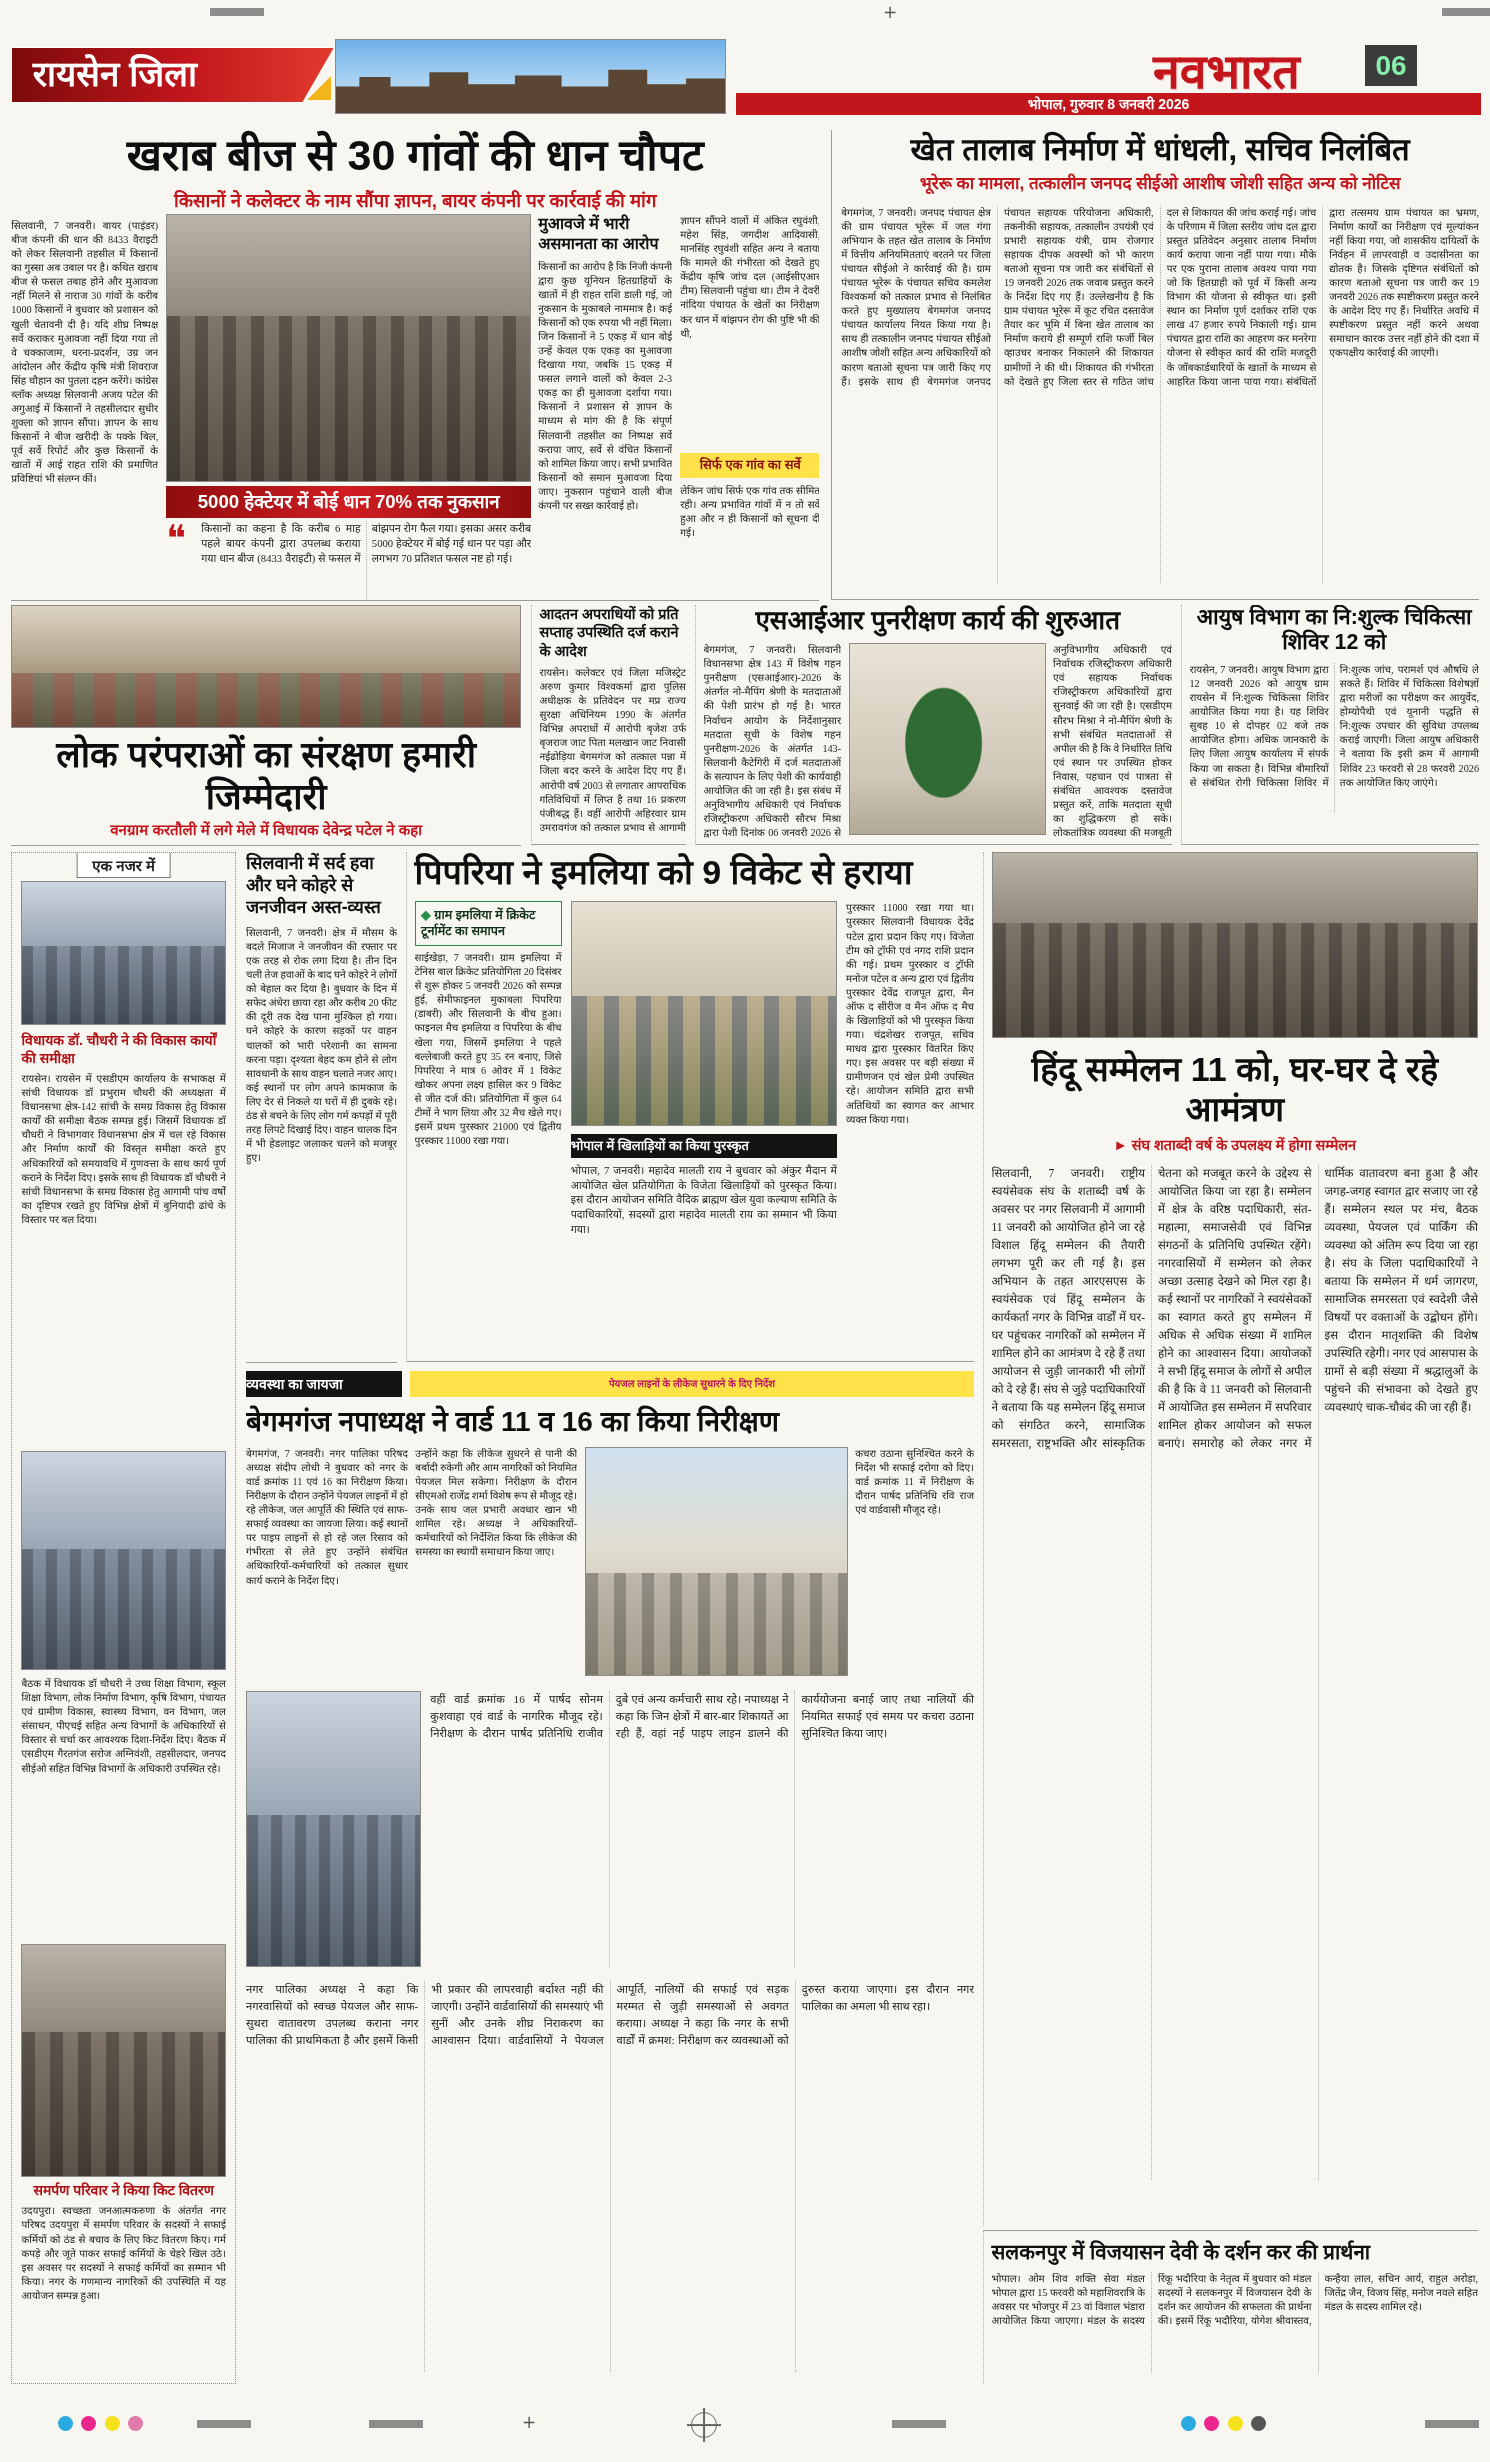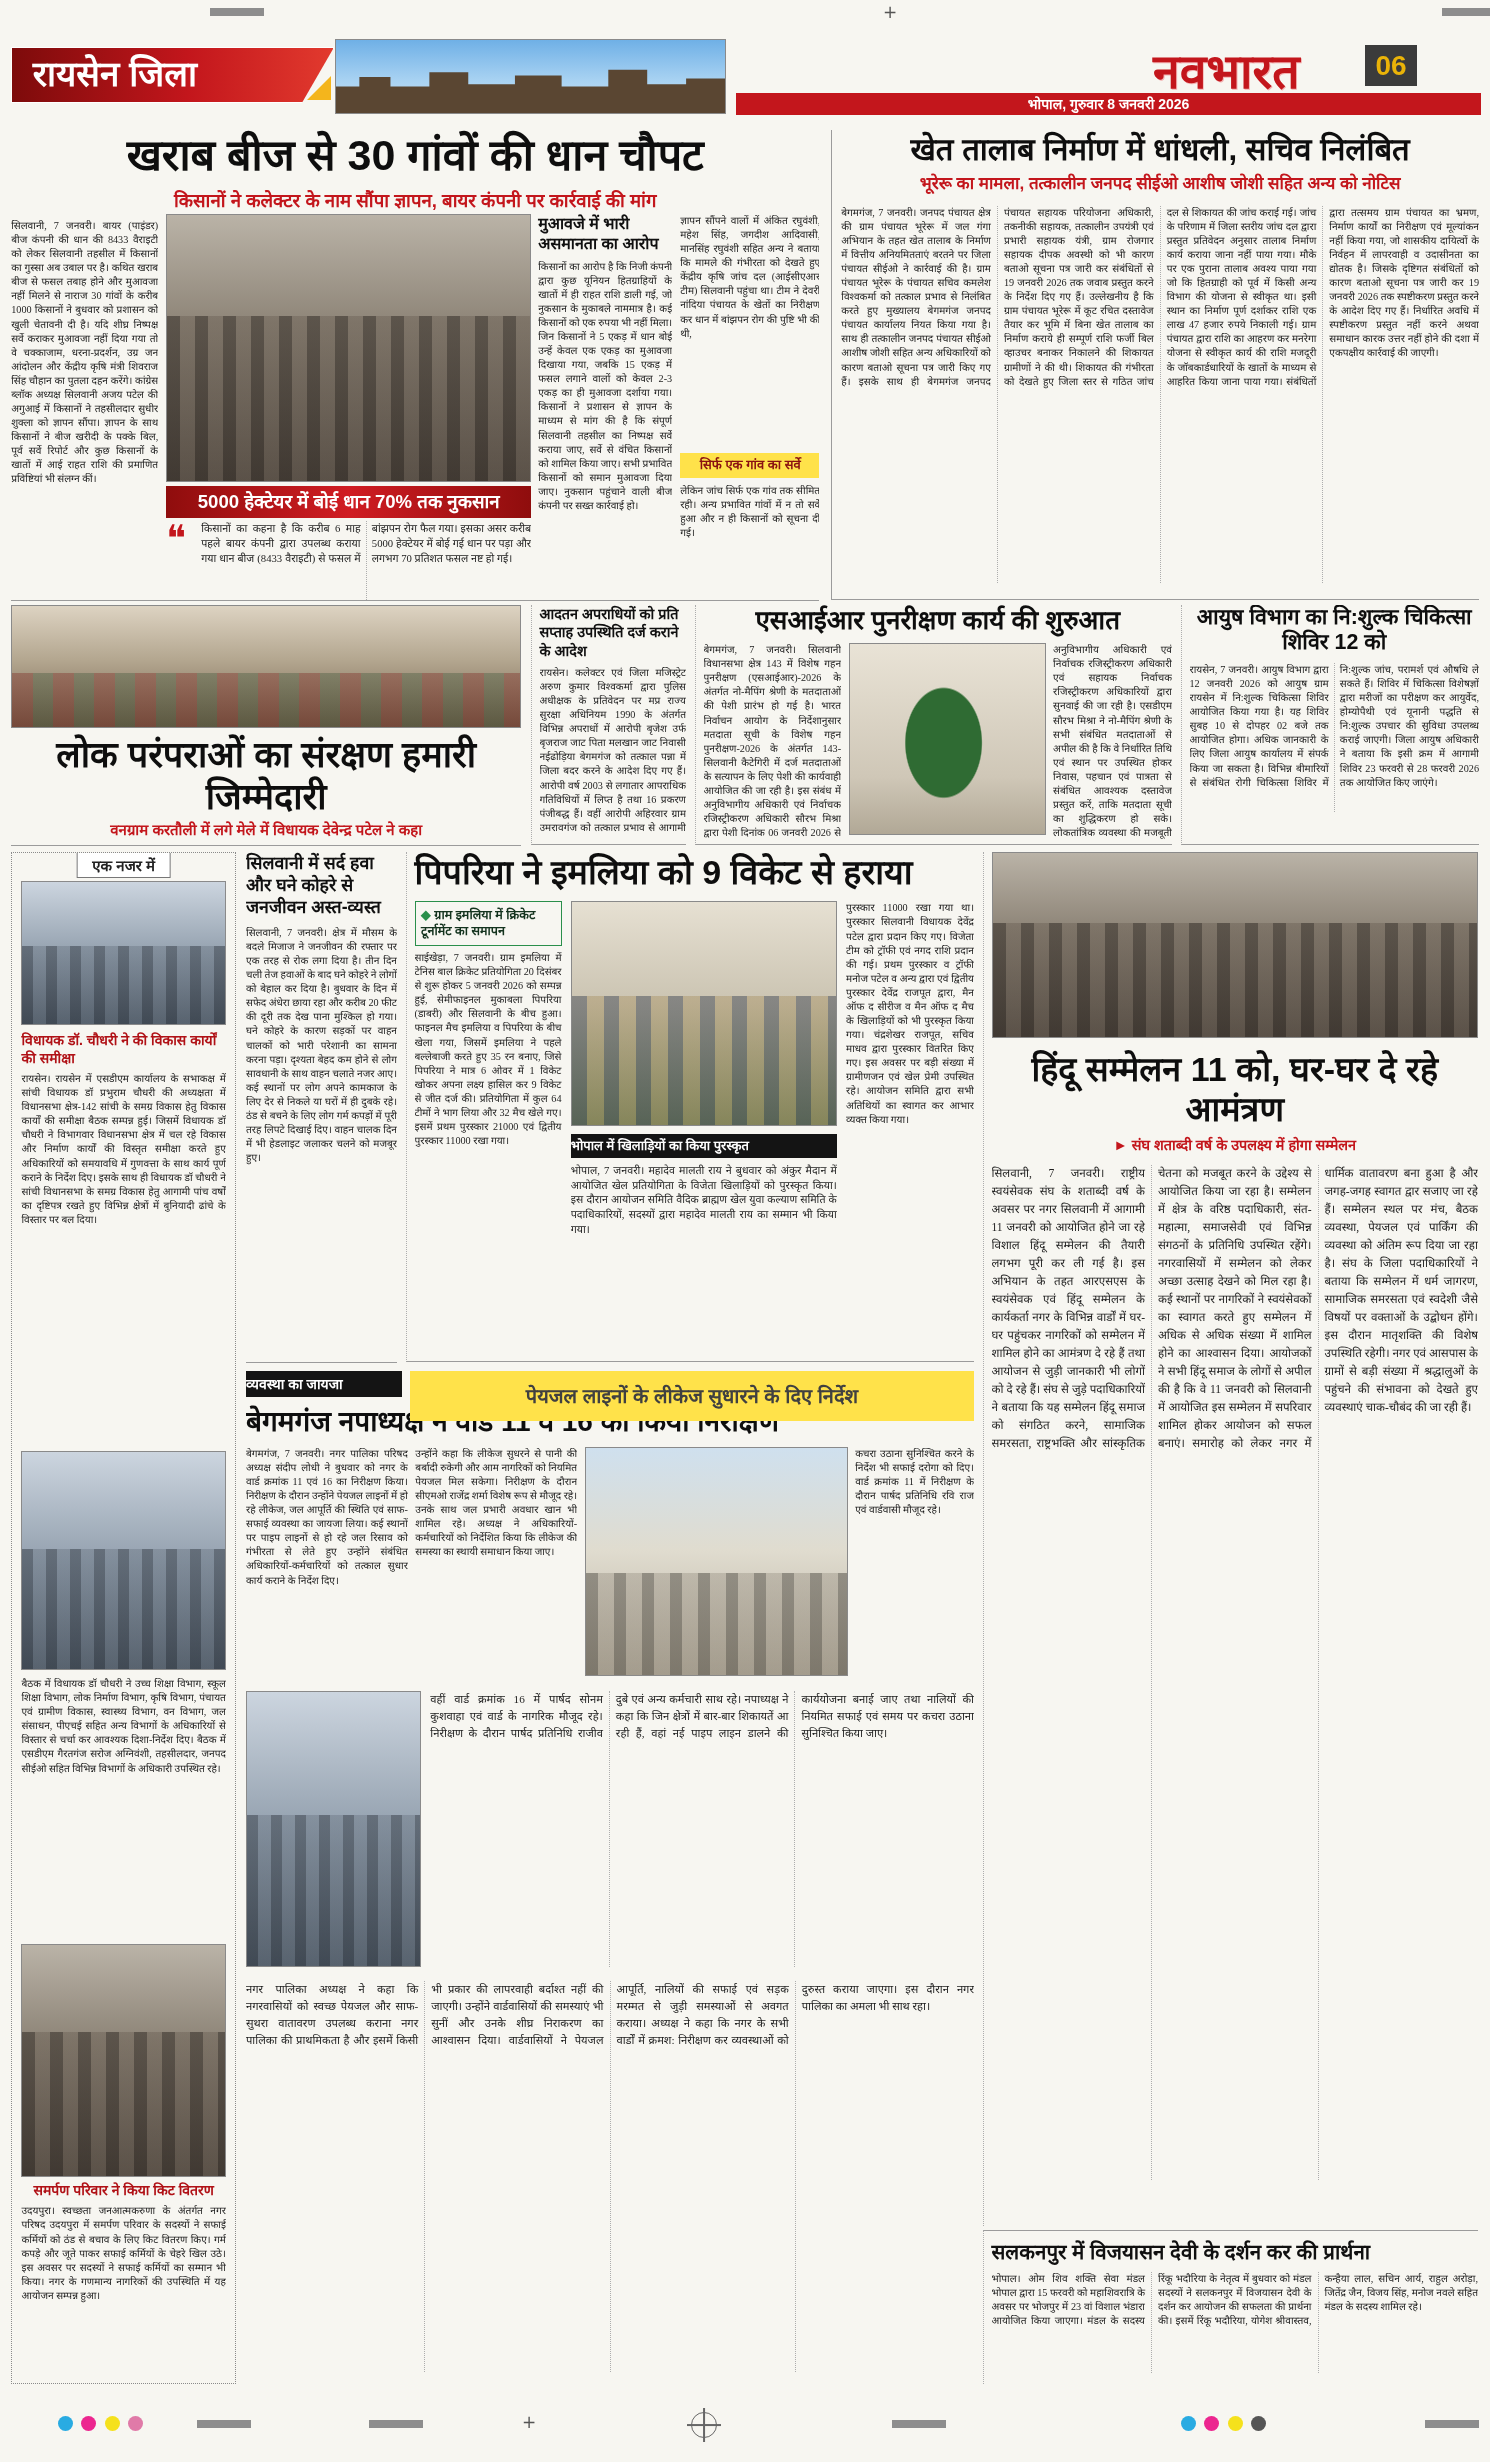--- a/index.html
+++ b/index.html
@@ -64,21 +64,21 @@
     </div>
     <div style="position:absolute;left:307px;top:76px;width:0;height:0;border-left:24px solid transparent;
                 border-bottom:24px solid #f4b51c;"></div>
     <div class="photo" style="position:absolute;left:335px;top:39px;width:391px;height:75px;
                 background:linear-gradient(180deg,#6fb0e6 0%,#a8d2f2 55%,#cfe6f7 100%);">
       <div style="position:absolute;left:0;right:0;bottom:0;height:48px;background:#5a4632;
                   clip-path:polygon(0 100%,0 45%,6% 45%,6% 25%,14% 25%,14% 45%,24% 45%,24% 15%,34% 15%,34% 40%,46% 40%,46% 22%,58% 22%,58% 45%,70% 45%,70% 10%,80% 10%,80% 40%,90% 40%,90% 28%,100% 28%,100% 100%);"></div>
     </div>
     <div style="position:absolute;left:1153px;top:37px;font-family:'Liberation Sans',sans-serif;
                 font-weight:700;font-size:48px;color:#c3161c;text-shadow:0.9px 0.9px 0 #f3b2b2;">नवभारत</div>
-    <div style="position:absolute;left:1365px;top:45px;width:52px;height:41px;background:#3b3b3b;color:#eab308;
+    <div style="position:absolute;left:1365px;top:45px;width:52px;height:41px;background:#3b3b3b;color:#86efac;
                 font-family:'Liberation Sans',sans-serif;font-weight:700;font-size:28px;text-align:center;line-height:41px;">06</div>
     <div style="position:absolute;left:736px;top:93px;width:745px;height:22.4px;background:#c3161c;">
       <span style="display:block;color:#fff;font-family:'Liberation Sans',sans-serif;font-weight:700;
                    font-size:14px;text-align:center;line-height:22.4px;">भोपाल, गुरुवार 8 जनवरी 2026</span>
     </div>
   </header>
 
   <section class="sec rule-b" style="left:11.2px;top:130px;width:808px;height:470px;">
     <h1 class="headline" style="margin:0;font-size:43px;">खराब बीज से 30 गांवों की धान चौपट</h1>
     <div class="subhead" style="position:absolute;left:0;right:0;top:60px;font-size:18.6px;">किसानों ने कलेक्टर के नाम सौंपा ज्ञापन, बायर कंपनी पर कार्रवाई की मांग</div>
@@ -177,21 +177,21 @@
     <div class="subhead" style="font-size:14.4px;margin-top:7.5px;">
       <span>►</span>
       <span>संघ शताब्दी वर्ष के उपलक्ष्य में होगा सम्मेलन</span>
     </div>
     <div class="body-txt cols3" style="margin-top:11.2px;height:1015px;font-size:11.6px;line-height:1.55;">सिलवानी, 7 जनवरी। राष्ट्रीय स्वयंसेवक संघ के शताब्दी वर्ष के अवसर पर नगर सिलवानी में आगामी 11 जनवरी को आयोजित होने जा रहे विशाल हिंदू सम्मेलन की तैयारी लगभग पूरी कर ली गई है। इस अभियान के तहत आरएसएस के स्वयंसेवक एवं हिंदू सम्मेलन के कार्यकर्ता नगर के विभिन्न वार्डों में घर-घर पहुंचकर नागरिकों को सम्मेलन में शामिल होने का आमंत्रण दे रहे हैं तथा आयोजन से जुड़ी जानकारी भी लोगों को दे रहे हैं। संघ से जुड़े पदाधिकारियों ने बताया कि यह सम्मेलन हिंदू समाज को संगठित करने, सामाजिक समरसता, राष्ट्रभक्ति और सांस्कृतिक चेतना को मजबूत करने के उद्देश्य से आयोजित किया जा रहा है। सम्मेलन में क्षेत्र के वरिष्ठ पदाधिकारी, संत-महात्मा, समाजसेवी एवं विभिन्न संगठनों के प्रतिनिधि उपस्थित रहेंगे। नगरवासियों में सम्मेलन को लेकर अच्छा उत्साह देखने को मिल रहा है। कई स्थानों पर नागरिकों ने स्वयंसेवकों का स्वागत करते हुए सम्मेलन में अधिक से अधिक संख्या में शामिल होने का आश्वासन दिया। आयोजकों ने सभी हिंदू समाज के लोगों से अपील की है कि वे 11 जनवरी को सिलवानी में आयोजित इस सम्मेलन में सपरिवार शामिल होकर आयोजन को सफल बनाएं। समारोह को लेकर नगर में धार्मिक वातावरण बना हुआ है और जगह-जगह स्वागत द्वार सजाए जा रहे हैं। सम्मेलन स्थल पर मंच, बैठक व्यवस्था, पेयजल एवं पार्किंग की व्यवस्था को अंतिम रूप दिया जा रहा है। संघ के जिला पदाधिकारियों ने बताया कि सम्मेलन में धर्म जागरण, सामाजिक समरसता एवं स्वदेशी जैसे विषयों पर वक्ताओं के उद्बोधन होंगे। इस दौरान मातृशक्ति की विशेष उपस्थिति रहेगी। नगर एवं आसपास के ग्रामों से बड़ी संख्या में श्रद्धालुओं के पहुंचने की संभावना को देखते हुए व्यवस्थाएं चाक-चौबंद की जा रही हैं।</div>
   </section>
 
   <section class="sec" style="left:246px;top:1371px;width:728px;height:1013px;">
     <div style="position:relative;height:26px;border-radius:6px;">
       <div class="blkbar" style="position:absolute;left:0;top:0;width:156px;font-size:14px;line-height:26px;">व्यवस्था का जायजा</div>
-      <div class="yellowbox" style="position:absolute;left:164px;right:0;top:0;padding:12px;font-size:20px;line-height:26px;color:#404040;">पेयजल लाइनों के लीकेज सुधारने के दिए निर्देश</div>
+      <div class="yellowbox" style="position:absolute;left:164px;right:0;top:0;padding:0;font-size:10px;line-height:26px;color:#be185d;">पेयजल लाइनों के लीकेज सुधारने के दिए निर्देश</div>
     </div>
     <h2 class="headline" style="margin:7.5px 0 0;font-size:28px;text-align:left;">बेगमगंज नपाध्यक्ष ने वार्ड 11 व 16 का किया निरीक्षण</h2>
     <div style="display:flex;gap:7.5px;margin-top:9.3px;height:233px;">
       <div class="body-txt" style="width:162px;">बेगमगंज, 7 जनवरी। नगर पालिका परिषद अध्यक्ष संदीप लोधी ने बुधवार को नगर के वार्ड क्रमांक 11 एवं 16 का निरीक्षण किया। निरीक्षण के दौरान उन्होंने पेयजल लाइनों में हो रहे लीकेज, जल आपूर्ति की स्थिति एवं साफ-सफाई व्यवस्था का जायजा लिया। कई स्थानों पर पाइप लाइनों से हो रहे जल रिसाव को गंभीरता से लेते हुए उन्होंने संबंधित अधिकारियों-कर्मचारियों को तत्काल सुधार कार्य कराने के निर्देश दिए।</div>
       <div class="body-txt" style="width:162px;">उन्होंने कहा कि लीकेज सुधरने से पानी की बर्बादी रुकेगी और आम नागरिकों को नियमित पेयजल मिल सकेगा। निरीक्षण के दौरान सीएमओ राजेंद्र शर्मा विशेष रूप से मौजूद रहे। उनके साथ जल प्रभारी अवधार खान भी शामिल रहे। अध्यक्ष ने अधिकारियों-कर्मचारियों को निर्देशित किया कि लीकेज की समस्या का स्थायी समाधान किया जाए।</div>
       <div class="photo ph-street" style="width:263px;height:229px;flex:none;"></div>
       <div class="body-txt" style="width:119px;">कचरा उठाना सुनिश्चित करने के निर्देश भी सफाई दरोगा को दिए। वार्ड क्रमांक 11 में निरीक्षण के दौरान पार्षद प्रतिनिधि रवि राज एवं वार्डवासी मौजूद रहे।</div>
     </div>
     <div style="display:flex;gap:9.3px;margin-top:11.2px;height:279px;">
       <div class="photo ph-indoor" style="width:175px;height:276px;flex:none;"></div>

